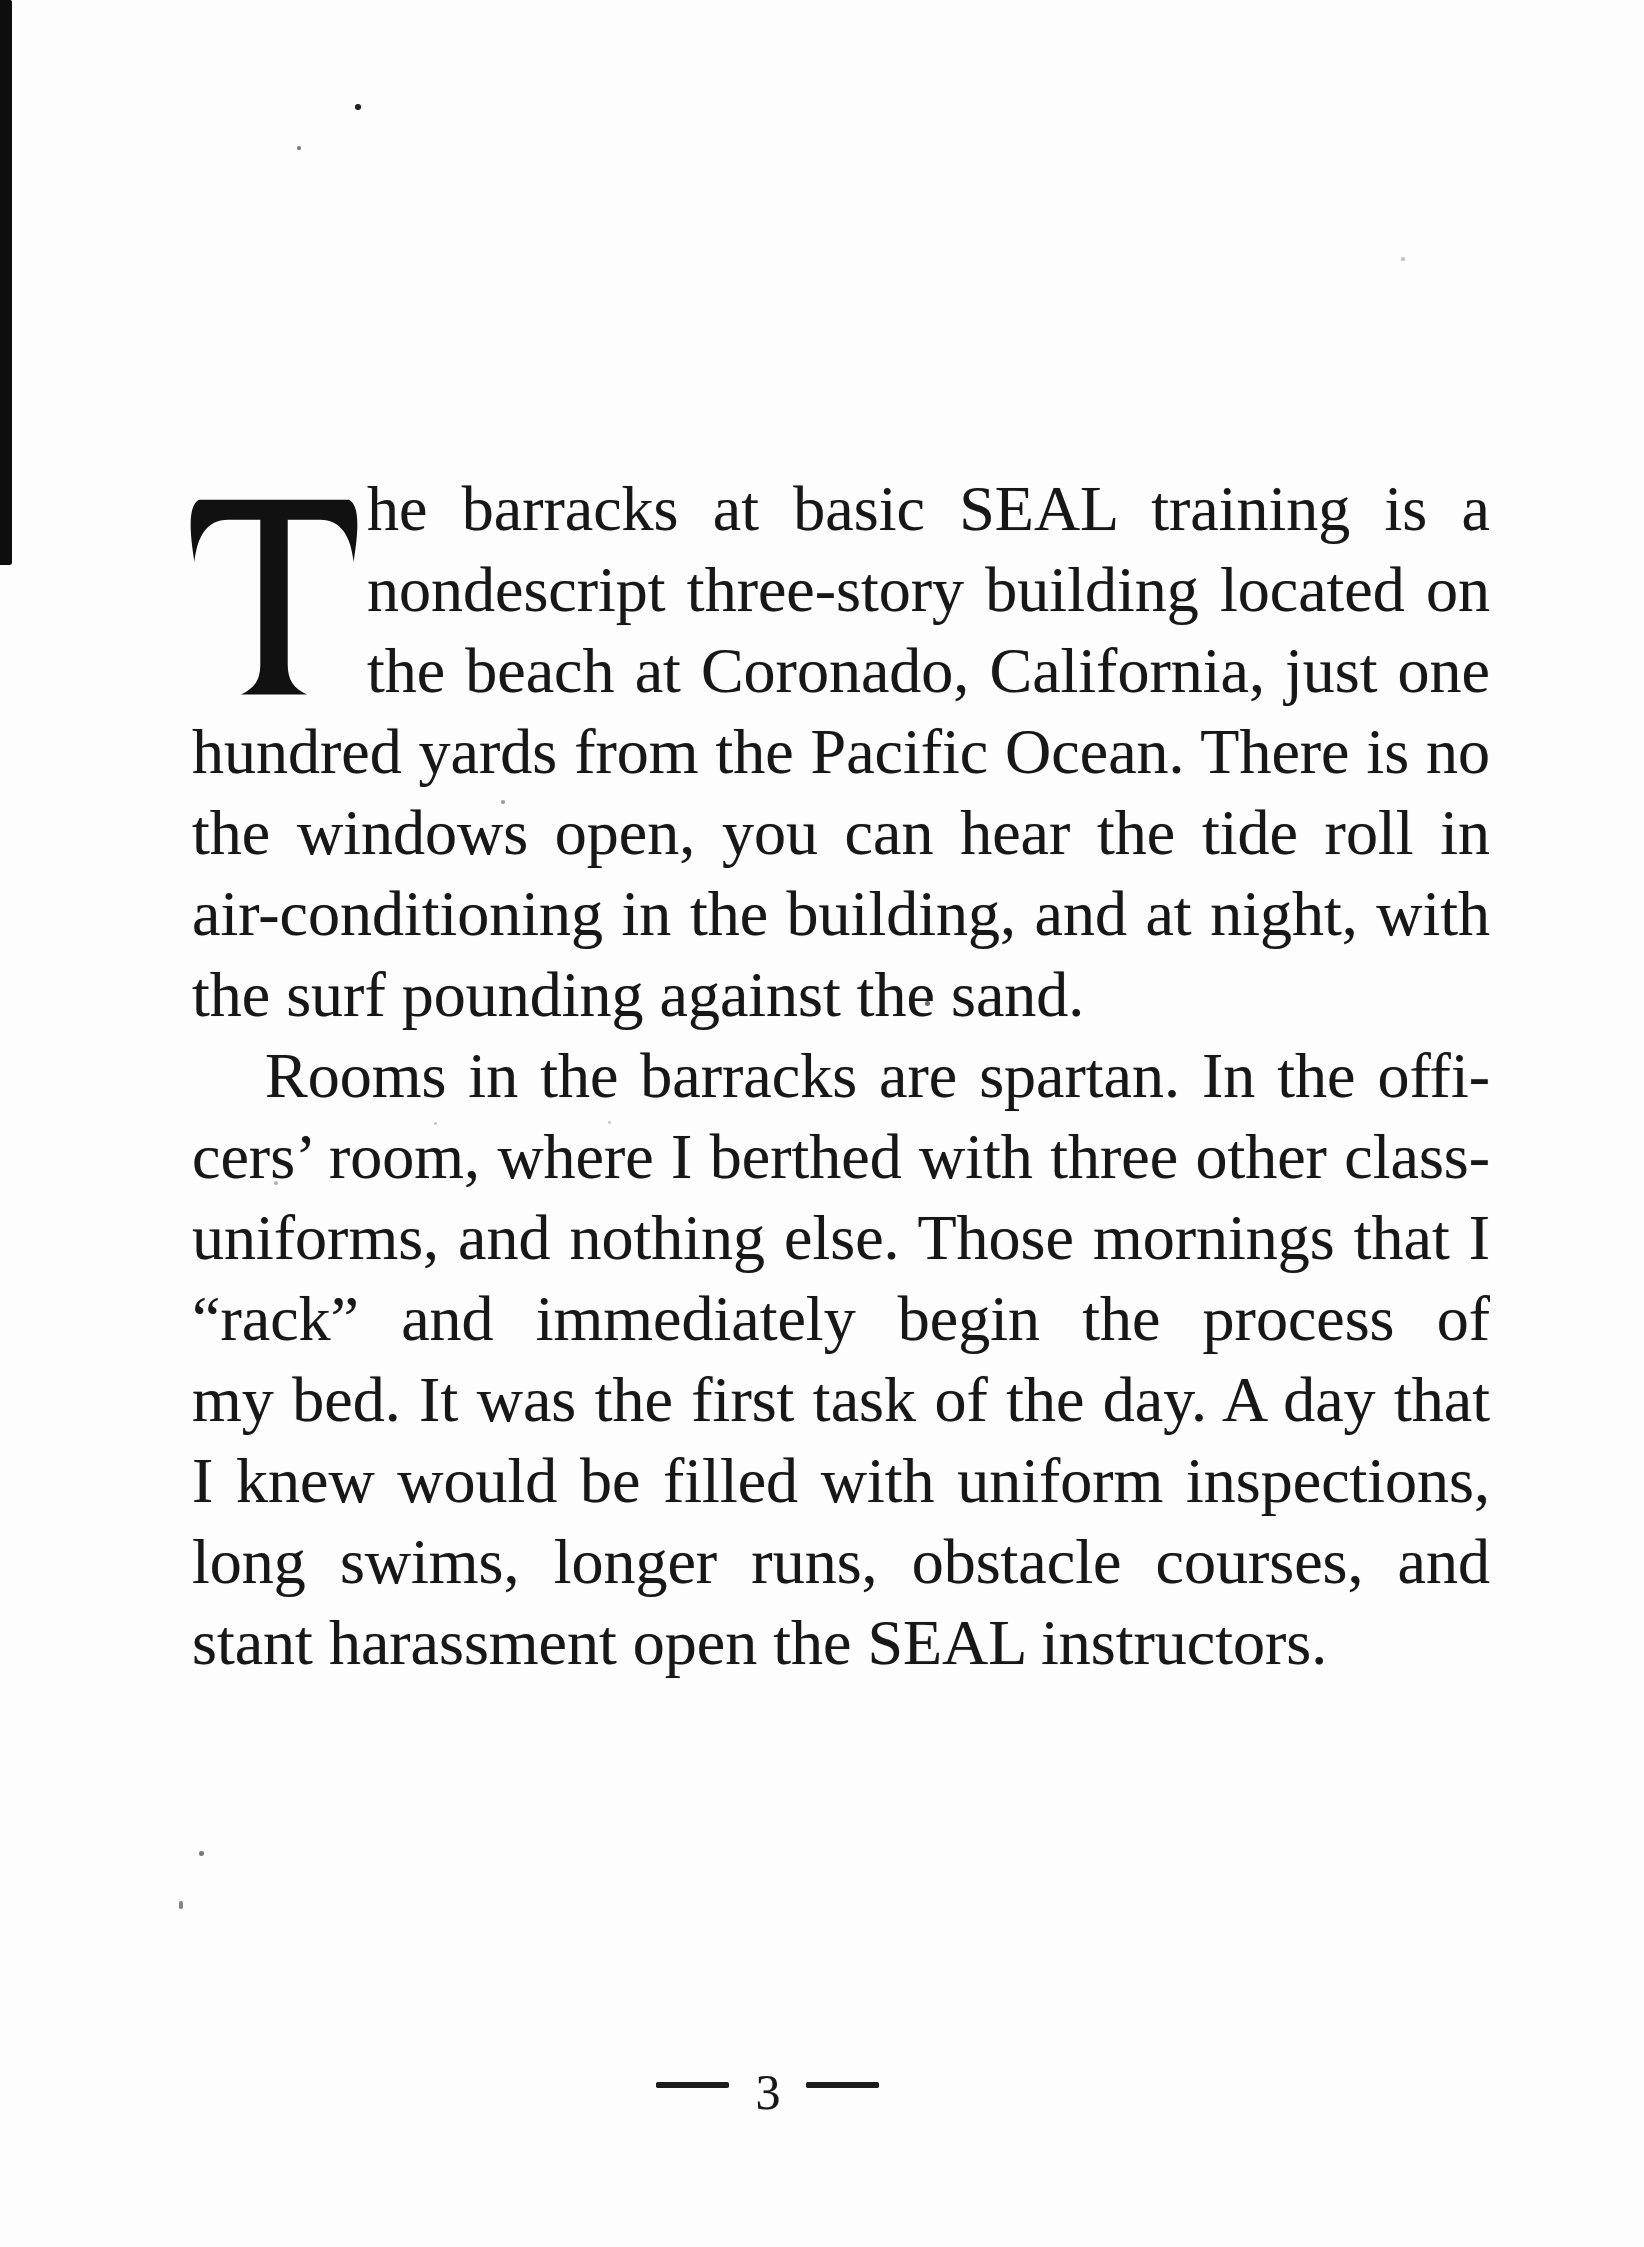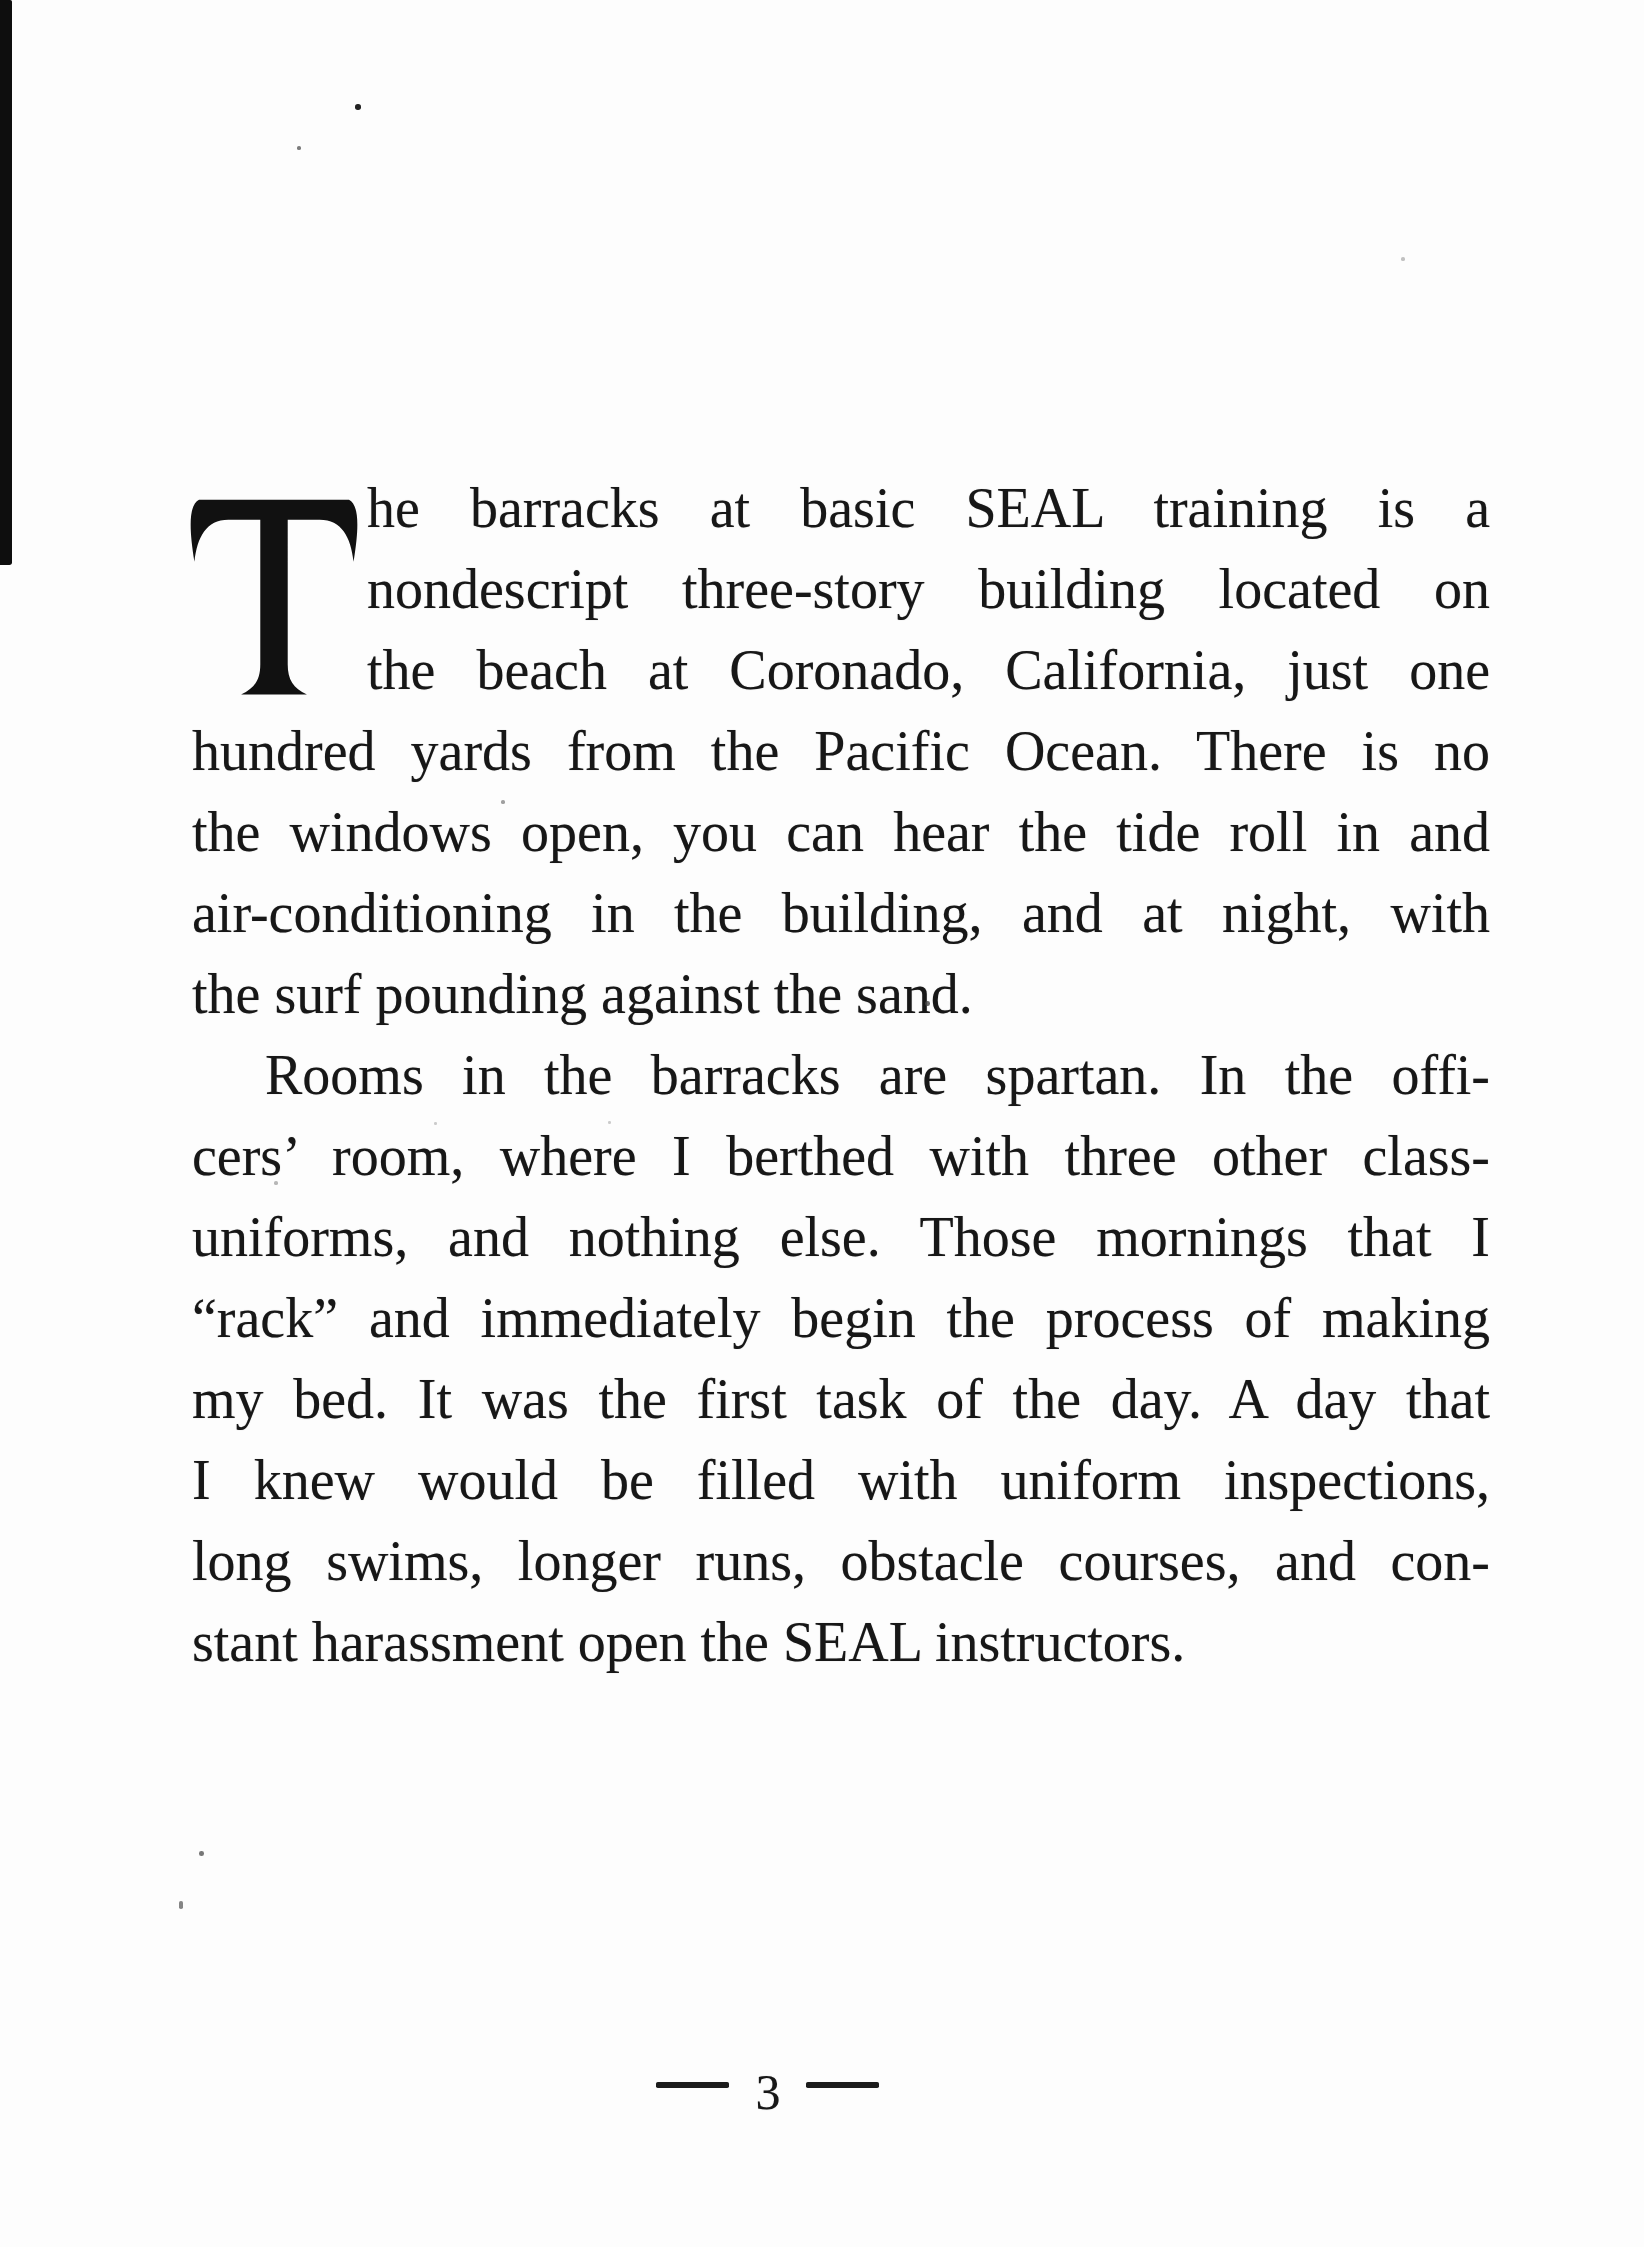--- a/index.html
+++ b/index.html
@@ -8,21 +8,21 @@
     background:#fdfdfd; overflow:hidden;
     font-family:"Liberation Serif", serif; color:#171717;
   }
   .scan-bar {
     position:absolute; left:0; top:0; width:12px; height:565px;
     background:#0e0e0e; border-radius:0 1.8px 2.7px 0;
   }
   .dropcap-svg { position:absolute; left:187px; top:496px; width:174px; height:203px; }
   .textblock { position:absolute; left:192px; top:468px; width:1298px; }
   .line {
-    height:81px; line-height:81px; font-size:56px;
+    height:81px; line-height:81px; font-size:64px;
     overflow:hidden; white-space:normal;
     text-shadow:0 0 0.9px rgba(10,10,10,0.35);
   }
   .just { text-align:justify; text-align-last:justify; }
   .narrow { margin-left:175px; }
   .indent { padding-left:73px; }
   .lastline { text-align:right; text-align-last:left; }
   .footer-dash {
     position:absolute; width:73px; height:5.5px; background:#1c1c1c; border-radius:1.8px;
   }

